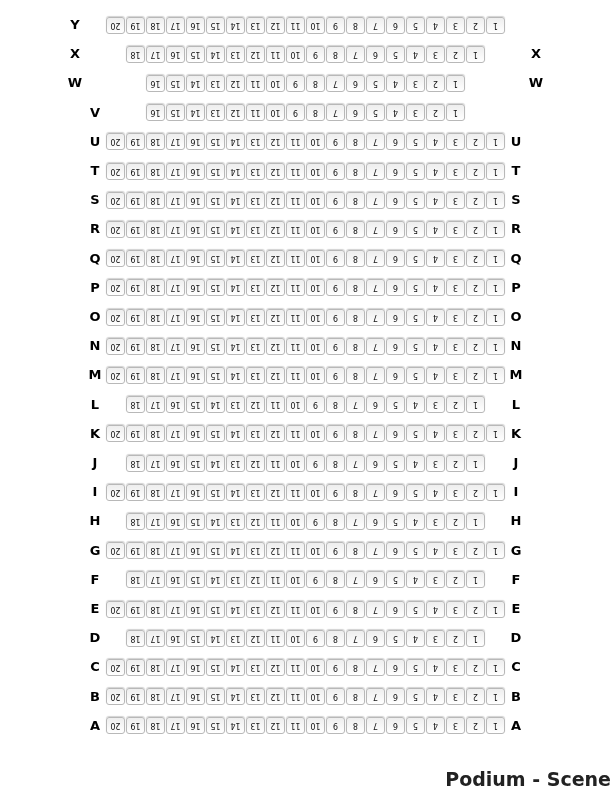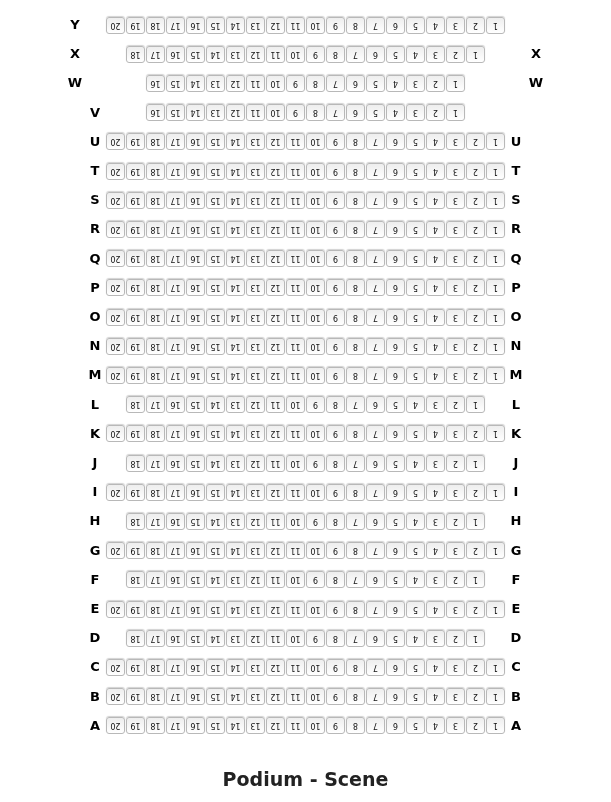--- a/index.html
+++ b/index.html
@@ -63,21 +63,21 @@
     justify-content: center;
     transform: rotate(180deg);
     font-family: "DejaVu Sans", sans-serif;
     box-sizing: border-box;
   }
   #podium {
     position: absolute;
     left: 0;
     width: 611px;
     top: 768px;
-    text-align: center;
+    text-align: right;
     font-size: 19px;
     font-weight: bold;
     color: #222222;
     font-family: "DejaVu Sans", sans-serif;
   }
 </style>
 </head>
 <body>
 
 <div id="seatmap">

